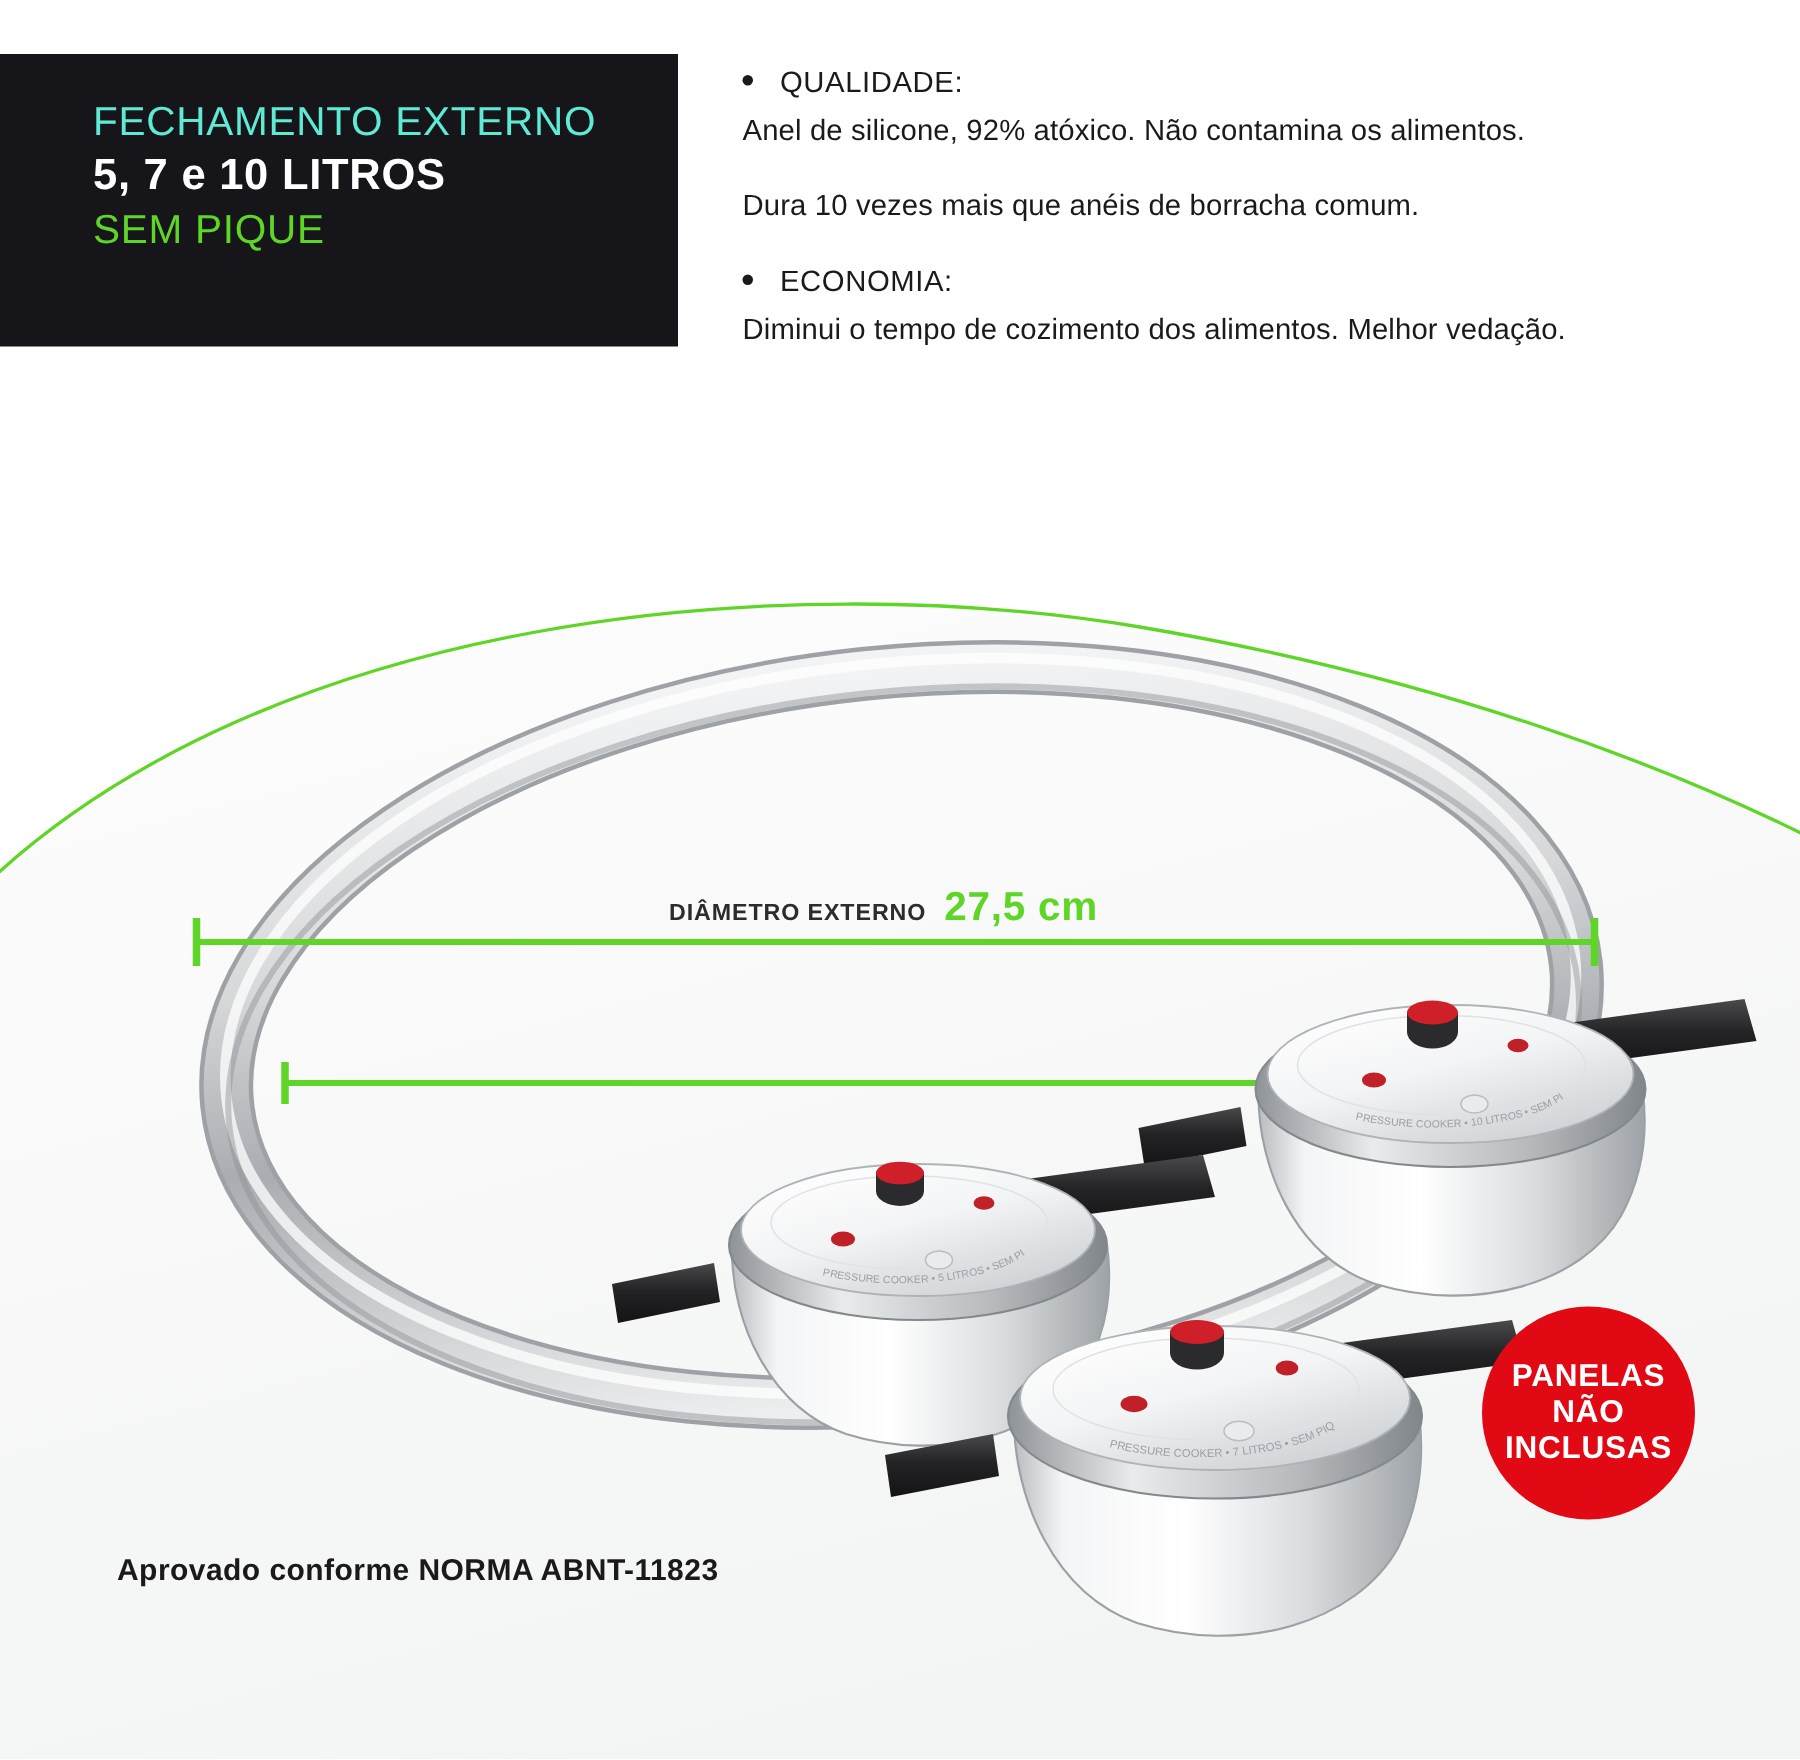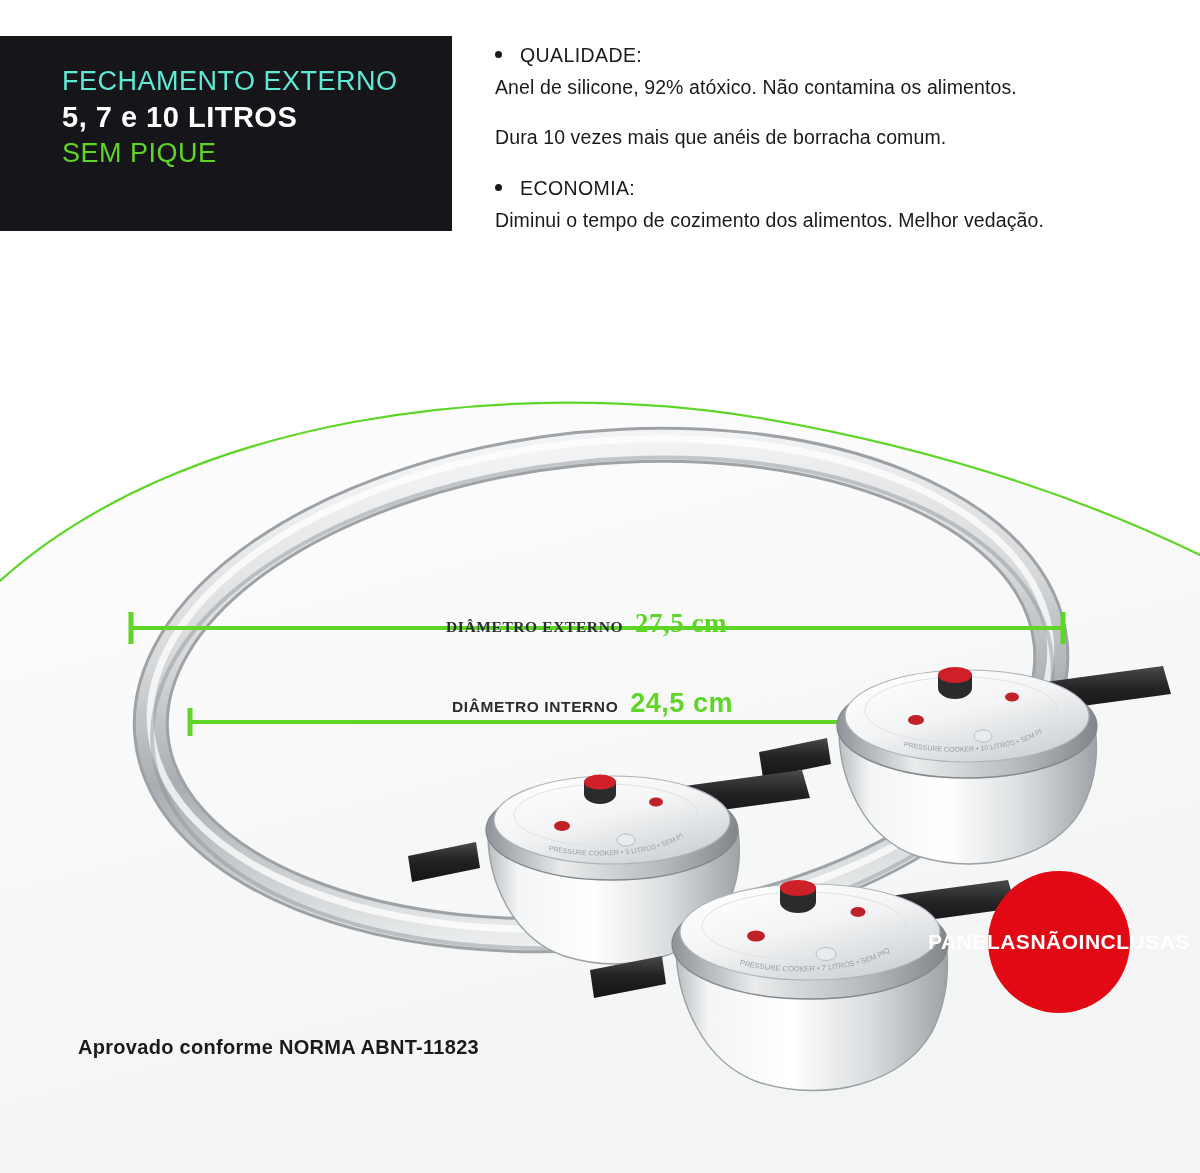--- a/index.html
+++ b/index.html
@@ -119,35 +119,35 @@
     color: #2c2c2c;
     letter-spacing: 0.6px;
   }
   .dim-label .val {
     font-size: 27px;
     font-weight: 700;
     color: #5fd527;
     letter-spacing: 0.5px;
     margin-left: 12px;
   }
-  #dim-ext-label { left: 446px; top: 348px; font-family: Liberation Serif, serif; }
+  #dim-ext-label { left: 446px; top: 329px; }
   #dim-int-label { left: 452px; top: 428px; }
 
   
   .badge {
     position: absolute;
     left: 988px;
     top: 611px;
     width: 142px;
     height: 142px;
     border-radius: 50%;
     background: #e00914;
     color: #ffffff;
     display: flex;
-    flex-direction: row;
+    flex-direction: column;
     align-items: center;
     justify-content: center;
     text-align: center;
     font-size: 21px;
     font-weight: 700;
     line-height: 1.15;
     letter-spacing: 0.5px;
   }
 
   
@@ -310,23 +310,20 @@
       <path id="arcFront" d="M 62 88 A 102 36 0 0 0 224 76" fill="none"></path>
       <text font-size="7.5" fill="#9aa0a5" font-family="Liberation Sans, sans-serif">
         <textPath href="#arcFront" startOffset="6%">PRESSURE COOKER • 7 LITROS • SEM PIQUE</textPath>
       </text>
     </g>
   </svg>
 
   <div class="dim-label" id="dim-ext-label">
     <span class="cap">DIÂMETRO EXTERNO</span><span class="val">27,5 cm</span>
   </div>
-  <div class="dim-label" id="dim-int-label">
-    <span class="cap">DIÂMETRO INTERNO</span><span class="val">24,5 cm</span>
-  </div>
 
   <div class="badge">
     <span>PANELAS</span>
     <span>NÃO</span>
     <span>INCLUSAS</span>
   </div>
 </div>
 
 <div class="footnote">Aprovado conforme NORMA ABNT-11823</div>
 

